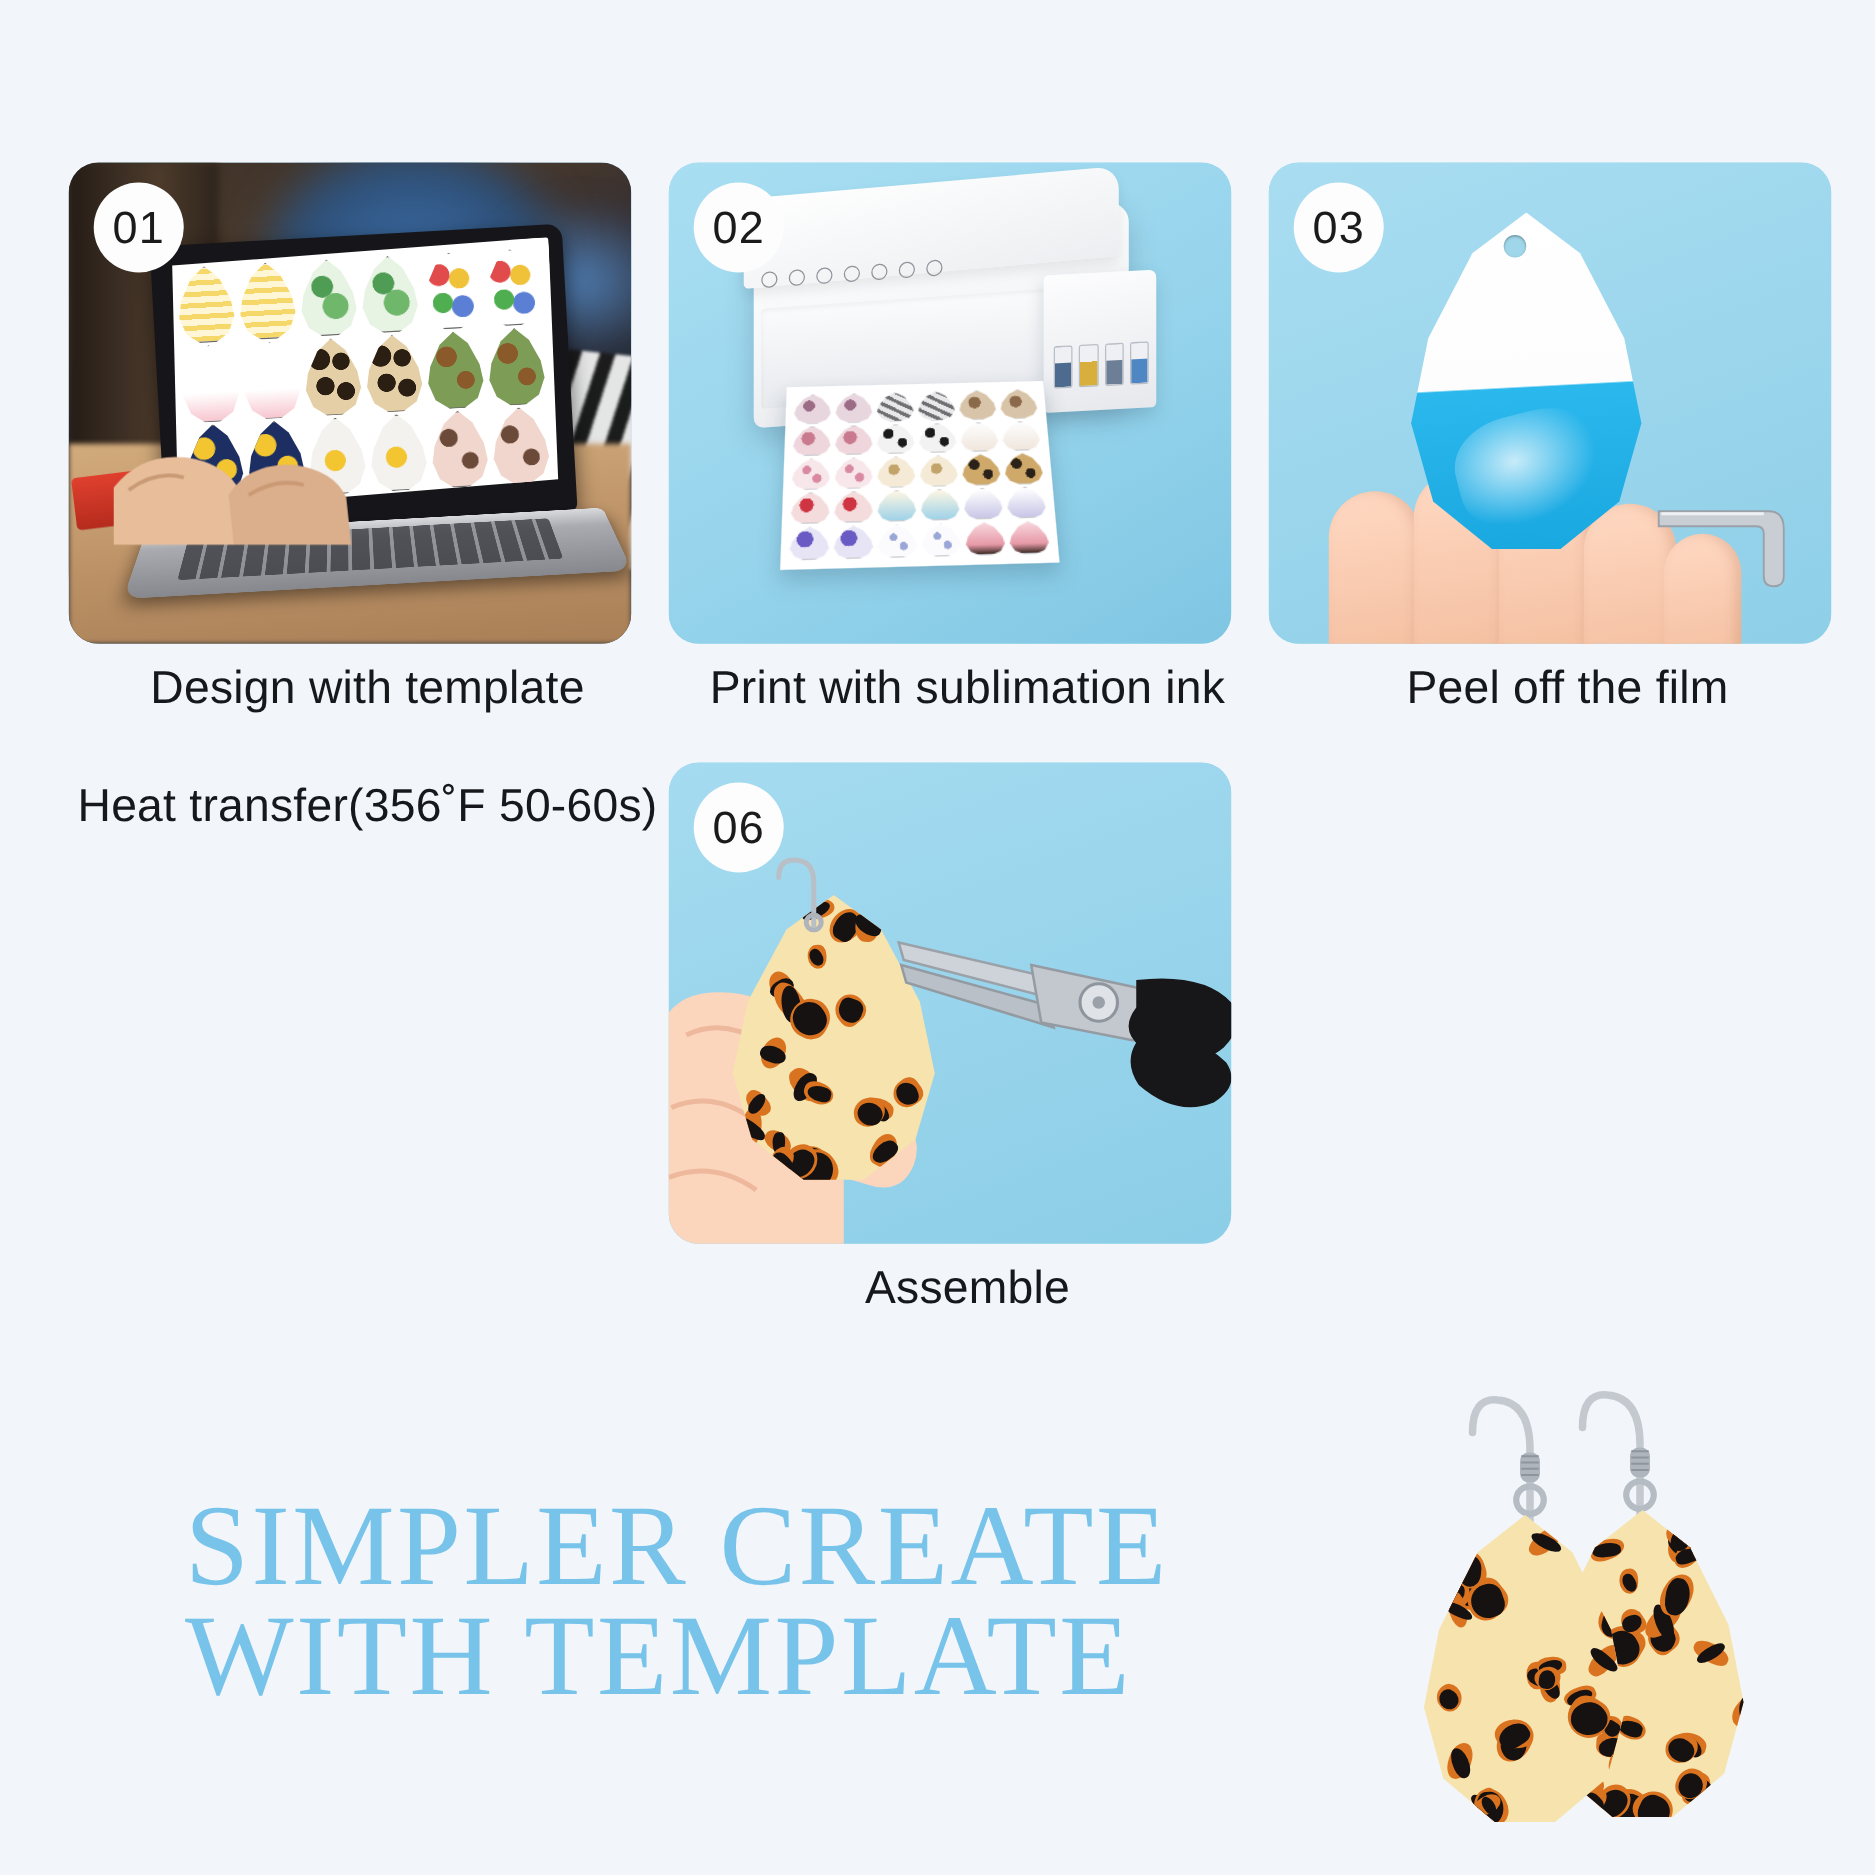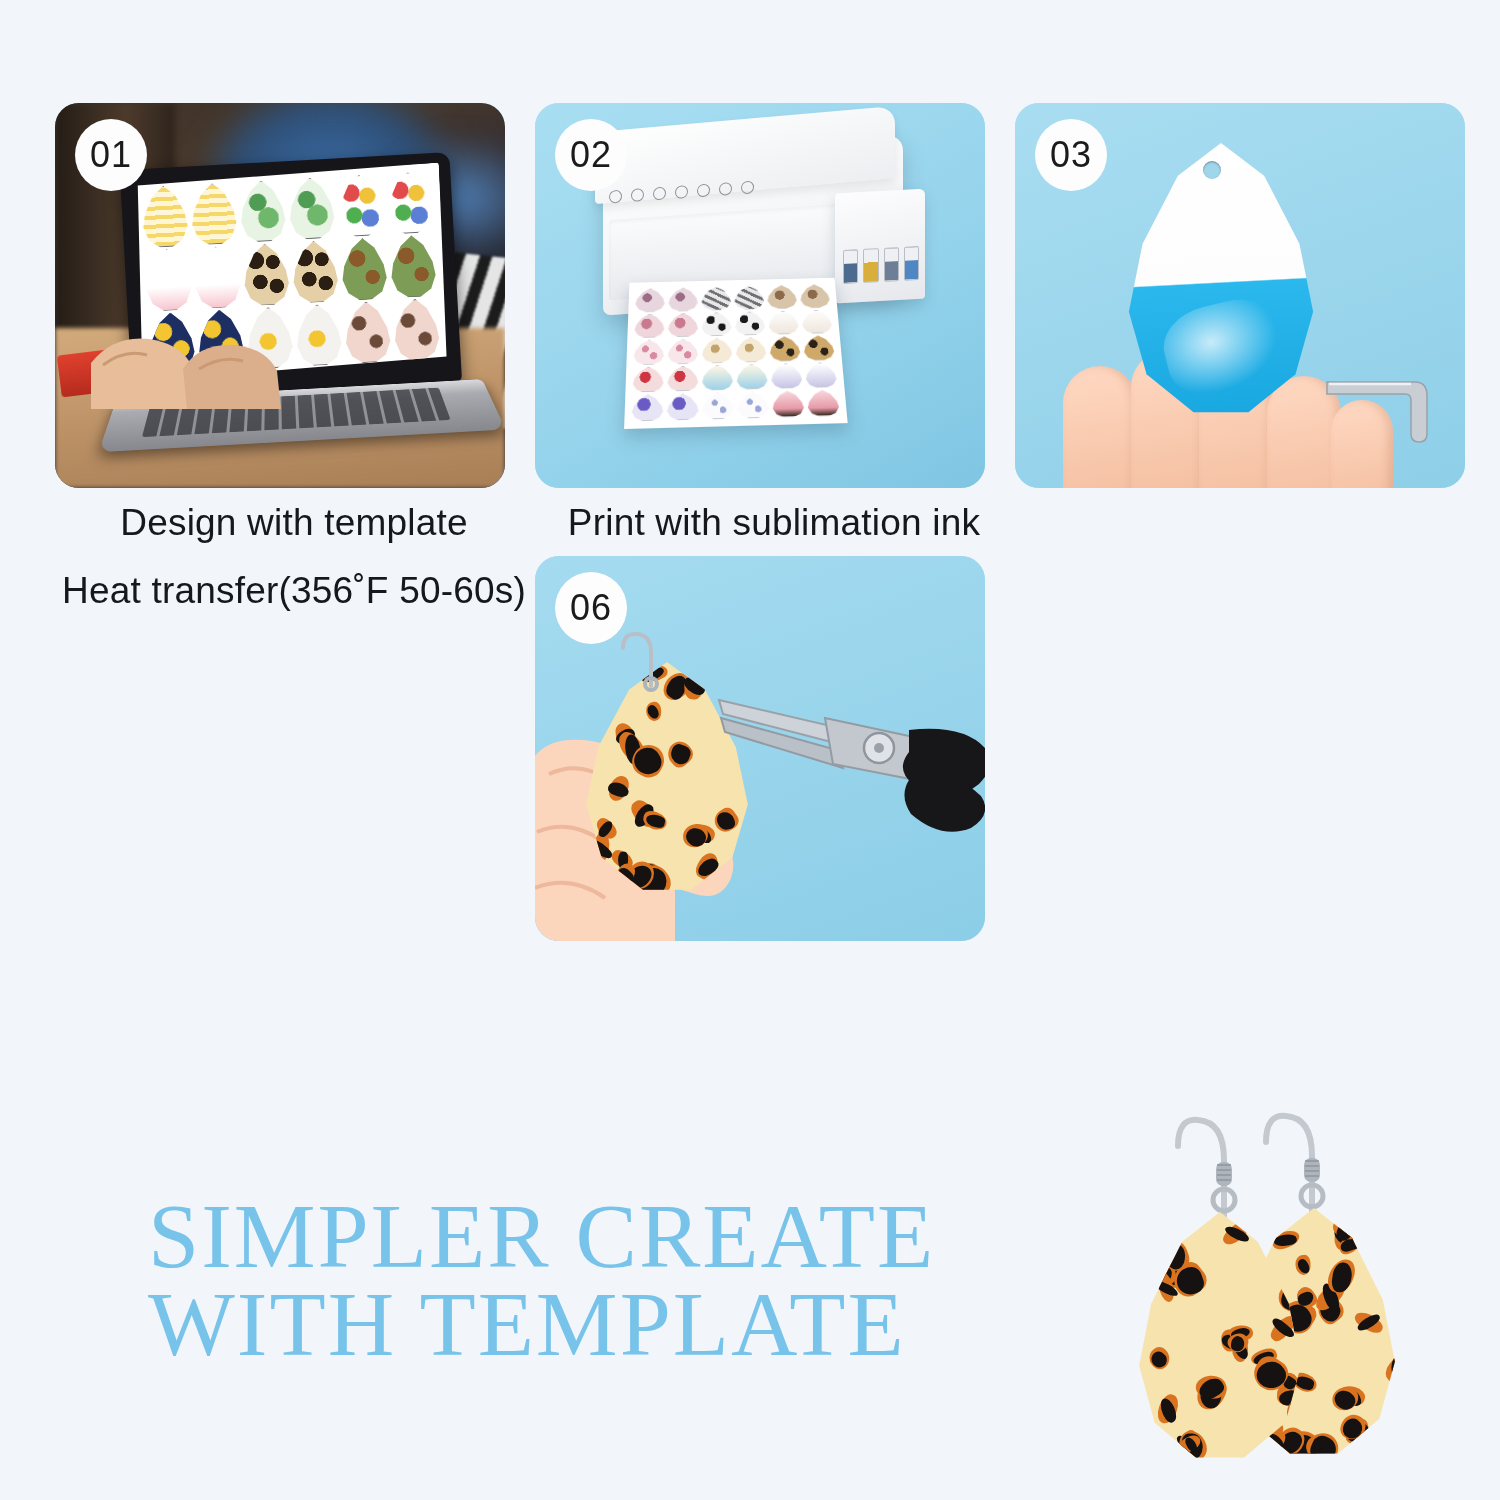--- a/index.html
+++ b/index.html
@@ -15,21 +15,21 @@
 
   
   .grid{
     position:absolute;left:55px;top:103px;
     width:1410px;
     display:grid;
     grid-template-columns:450px 450px 450px;
     grid-template-rows:auto auto;
     column-gap:30px;row-gap:12px;
   }
-  .cell{width:478px;}
+  .cell{width:478px;margin-top:27px;}
   .photo{
     position:relative;width:450px;height:385px;
     border-radius:24px;overflow:hidden;
     background:#A7DDEF;
   }
   .caption{
     margin-top:14px;
     text-align:center;
     font-size:37px;
     letter-spacing:.2px;
@@ -328,20 +328,21 @@
         </div>
         <div class="p3-blank"></div>
         <div class="p3-hole"></div>
         <div class="p3-filmgloss"></div>
         <svg class="p3-tool" viewBox="0 0 140 96">
           <path d="M8 34 L96 34 Q108 34 108 48 L108 86 Q108 94 100 94 Q92 94 92 86 L92 52 Q92 46 86 46 L8 46 Z" fill="#c9ced4" stroke="#9aa1a9" stroke-width="1.5"></path>
           <path d="M10 36 L92 36" stroke="#eef1f4" stroke-width="2.5" fill="none"></path>
         </svg>
         <div class="badge">03</div>
       </div>
+      <div class="caption">Peel off the film</div>
     </div>
 
 
     <div class="cell">
       <div class="caption">Heat transfer(356˚F 50-60s)</div>
     </div>
 
     <div class="cell">
       <div class="photo">
         <div class="p6-bg"></div>
@@ -414,20 +415,21 @@
           <path d="M6 56 L118 82 L126 100 L10 70 Z" fill="#cdd3d9" stroke="#9aa1a8" stroke-width="2"></path>
           <path d="M8 74 L124 106 L130 124 L12 88 Z" fill="#b9c0c7" stroke="#939aa2" stroke-width="2"></path>
           <path d="M112 74 L196 92 Q216 98 214 118 Q212 136 192 134 L120 120 Z" fill="#c2c8ce" stroke="#949ba3" stroke-width="2"></path>
           <circle cx="166" cy="104" r="15" fill="#dfe3e7" stroke="#8e959d" stroke-width="2.5"></circle>
           <circle cx="166" cy="104" r="5" fill="#9aa1a9"></circle>
           <path d="M196 86 Q250 80 272 104 Q284 122 266 140 Q240 162 200 140 Q182 126 196 108 Z" fill="#17171a"></path>
           <path d="M196 126 Q244 128 268 152 Q280 170 258 184 Q228 196 198 170 Q186 152 196 136 Z" fill="#17171a"></path>
         </svg>
         <div class="badge">06</div>
       </div>
+      <div class="caption">Assemble</div>
     </div>
   </div>
 
   <div class="headline">SIMPLER CREATE
 WITH TEMPLATE</div>
 
   <div class="bottom-ear-wrap">
     <svg class="hook" style="left:62px;top:0;" viewBox="0 0 66 120">
       <path d="M52 118 L52 52 Q52 14 26 12 Q6 10 6 38" stroke="#c3c9cf" stroke-width="6" fill="none" stroke-linecap="round"></path>
       <rect x="44" y="54" width="16" height="24" rx="7" fill="#aeb5bc"></rect>

